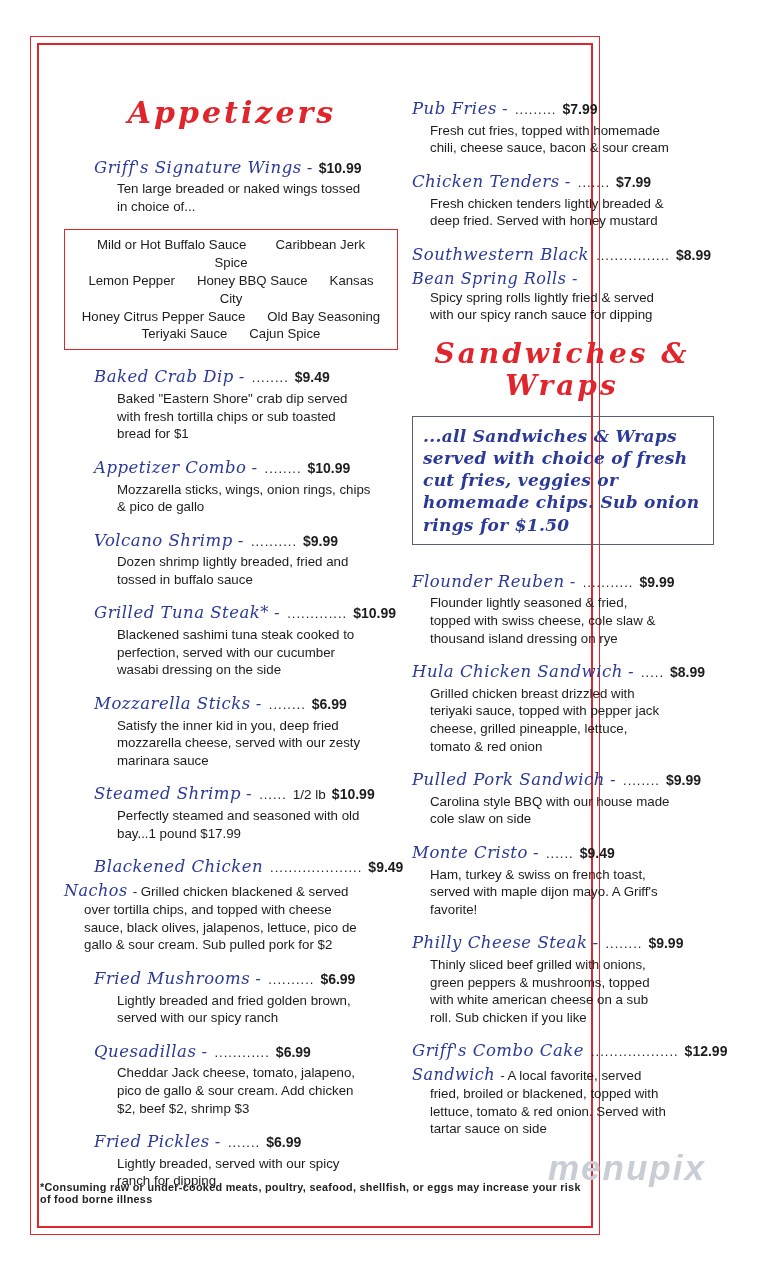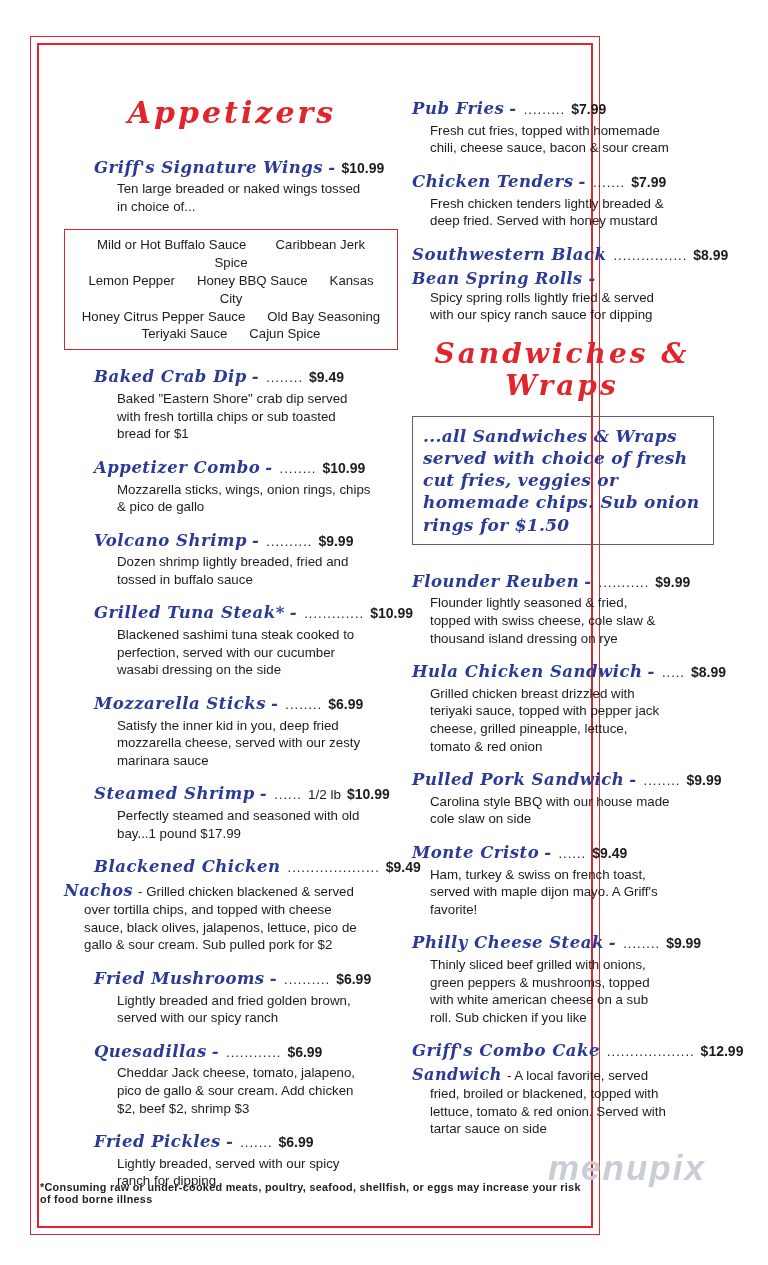--- a/index.html
+++ b/index.html
@@ -36,21 +36,21 @@
     margin:4px 0 26px;
   }
   .col-right .menu-title { margin:12px 0 14px; font-size:28px; }
 
   .menu-item { margin-bottom:14px; }
   .item-header { line-height:1.3; white-space:nowrap; }
   .col-left .item-header { padding-left:30px; }
 
   .item-name, .item-sep, .item-name2 {
     font-family:"DejaVu Serif", serif;
-    font-style:italic; font-weight:700;
+    font-style:italic; font-weight:400;
     color:var(--blue,#2b3a96);
     font-size:16.5px; letter-spacing:0.5px;
   }
   .item-sep { margin-left:5px; }
   .item-dots {
     color:var(--ink,#1c1c1c);
     font-size:13px; letter-spacing:1px;
     margin-left:7px;
   }
   .price-prefix { margin-left:6px; font-size:13.5px; color:var(--ink,#1c1c1c); }

